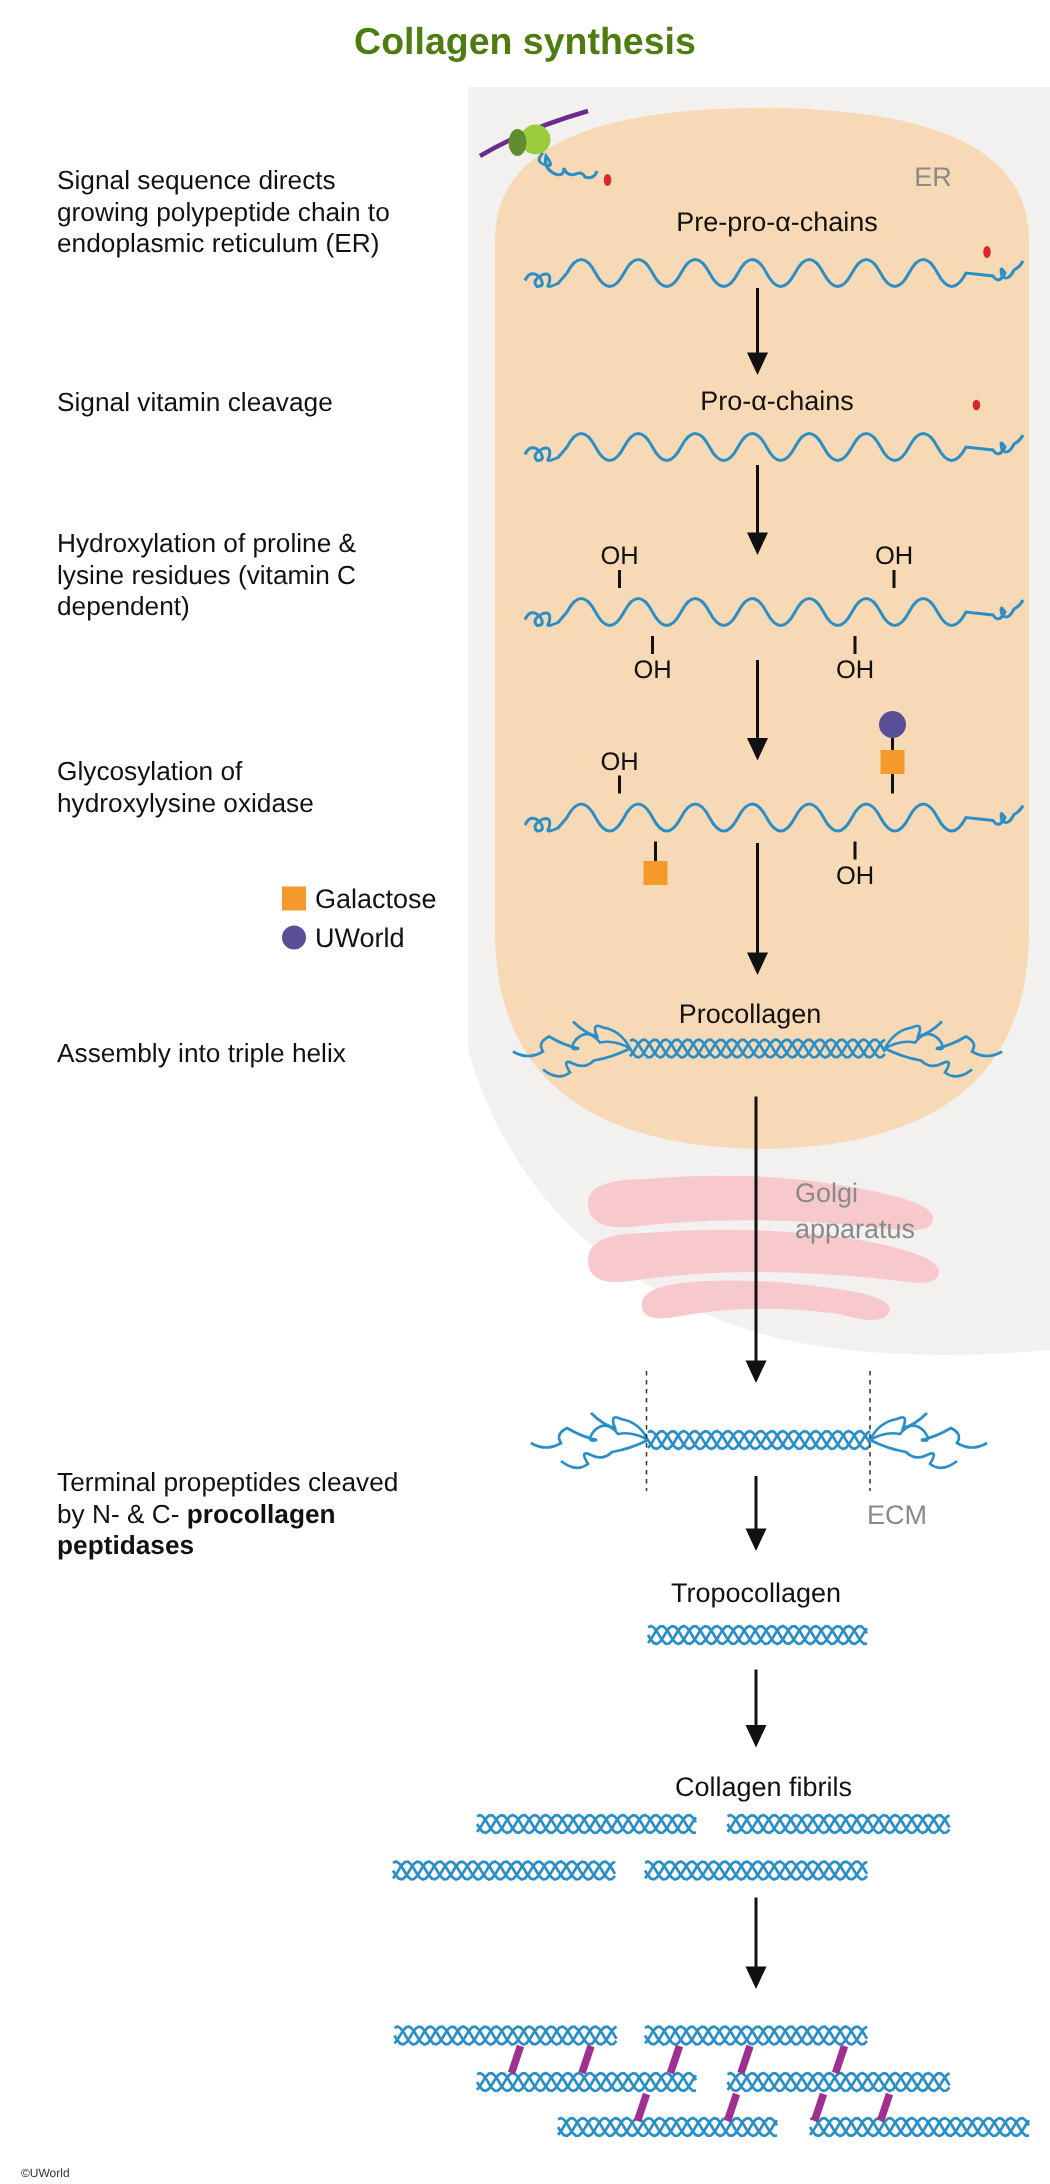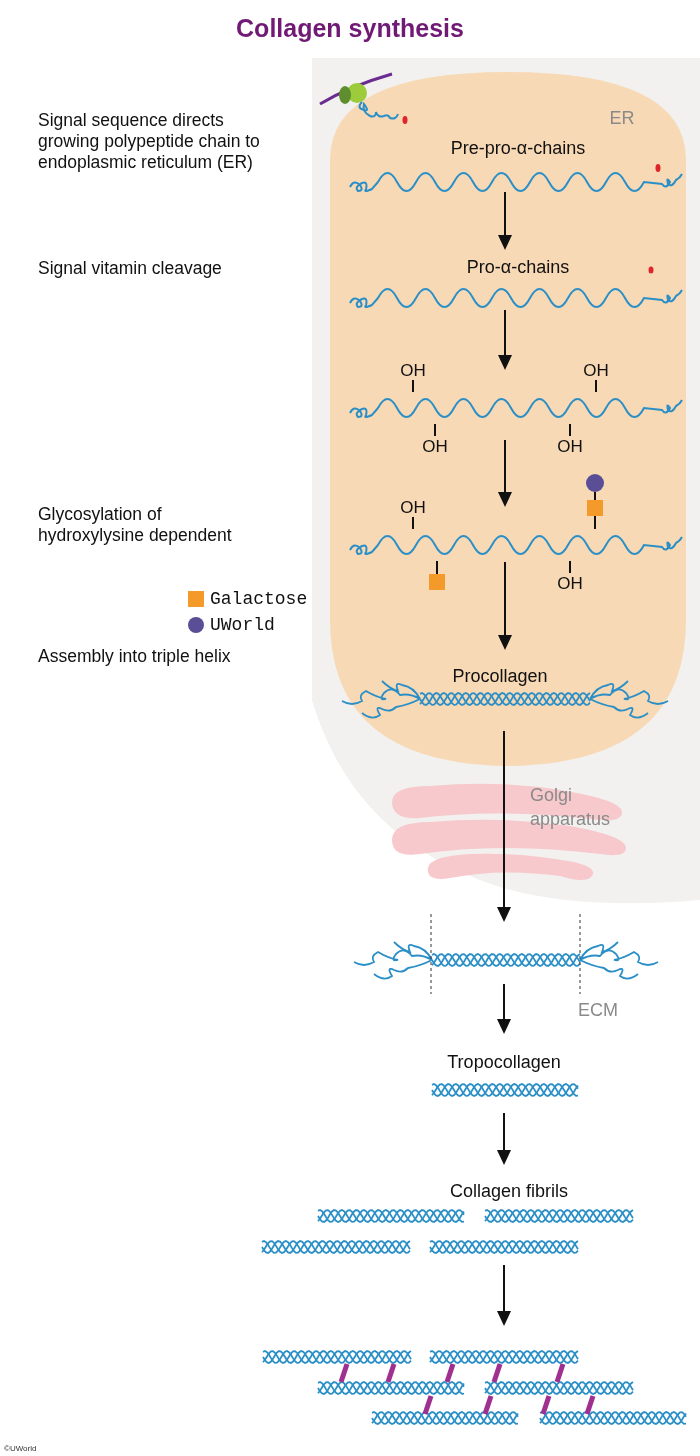--- a/index.html
+++ b/index.html
@@ -1,25 +1,25 @@
 <!DOCTYPE html>
 <html><head>
 <meta charset="utf-8">
 <style>
   html, body { margin: 0; padding: 0; background: #ffffff; }
   body { width: 700px; height: 1456px; position: relative; overflow: hidden;
          font-family: "Liberation Sans", sans-serif; color: #111; }
   #stage { position: absolute; left: 0; top: 0; width: 700px; height: 1456px; }
   .title { position: absolute; left: 0; width: 700px; top: 14px; text-align: center;
-           font-weight: bold; font-size: 25px; color: #701a75; }
+           font-weight: bold; font-size: 25px; color: #4d7c0f; }
   .step-label { position: absolute; left: 14px; font-size: 17.5px; line-height: 21px; color: #111; white-space: pre-line; margin-left: 24px; }
   .step-label b { font-weight: bold; }
-  .copyright { position: absolute; left: 4px; top: 1444px; font-size: 8px; color: #333; }
+  .copyright { position: absolute; left: 14px; top: 1444px; font-size: 8px; color: #333; }
   .legend { position: absolute; left: 188px; top: 586px; font-size: 18px; line-height: 26px; }
-  .legend-row { display: flex; align-items: center; gap: 6px; font-family: Liberation Mono, monospace; }
+  .legend-row { display: flex; align-items: center; gap: 6px; }
   .sw-sq { width: 16px; height: 16px; background: #f39a2a; display:inline-block; }
   .sw-ci { width: 16px; height: 16px; border-radius: 50%; background: #5a4f97; display:inline-block; }
   svg text { font-family: "Liberation Sans", sans-serif; }
 </style>
 </head>
 <body>
 
 <div id="stage">
   <svg id="art" width="700" height="1456" viewBox="0 0 700 1456">
       <path d="M312 58 L700 58 L700 900 Q560 912 480 880 Q350 830 312 700 Z" fill="#f2f1ef"></path>
@@ -180,23 +180,29 @@
         <path d="M497 1311 L511 1311 L504 1326 Z" fill="#111"></path>
       </g>
     </svg>
 
   <div class="title">Collagen synthesis</div>
 
   <div class="step-label" style="top:110px"><span>Signal sequence directs
 growing polypeptide chain to
 endoplasmic reticulum (ER)</span></div>
   <div class="step-label" style="top:258px"><span>Signal vitamin cleavage</span></div>
+  <div class="step-label" style="top:352px"><span>Hydroxylation of proline &amp;
+lysine residues (vitamin C
+dependent)</span></div>
   <div class="step-label" style="top:504px"><span>Glycosylation of
-hydroxylysine dependent</span></div>
-  <div class="step-label" style="top:646px"><span>Assembly into triple helix</span></div>
+hydroxylysine oxidase</span></div>
+  <div class="step-label" style="top:692px"><span>Assembly into triple helix</span></div>
+  <div class="step-label" style="top:978px"><span>Terminal propeptides cleaved
+by N- &amp; C- </span><b>procollagen
+peptidases</b></div>
 
   <div class="legend">
     <div class="legend-row">
       <span class="sw-sq"></span>
       <span>Galactose</span>
     </div>
     <div class="legend-row">
       <span class="sw-ci"></span>
       <span>UWorld</span>
     </div>

